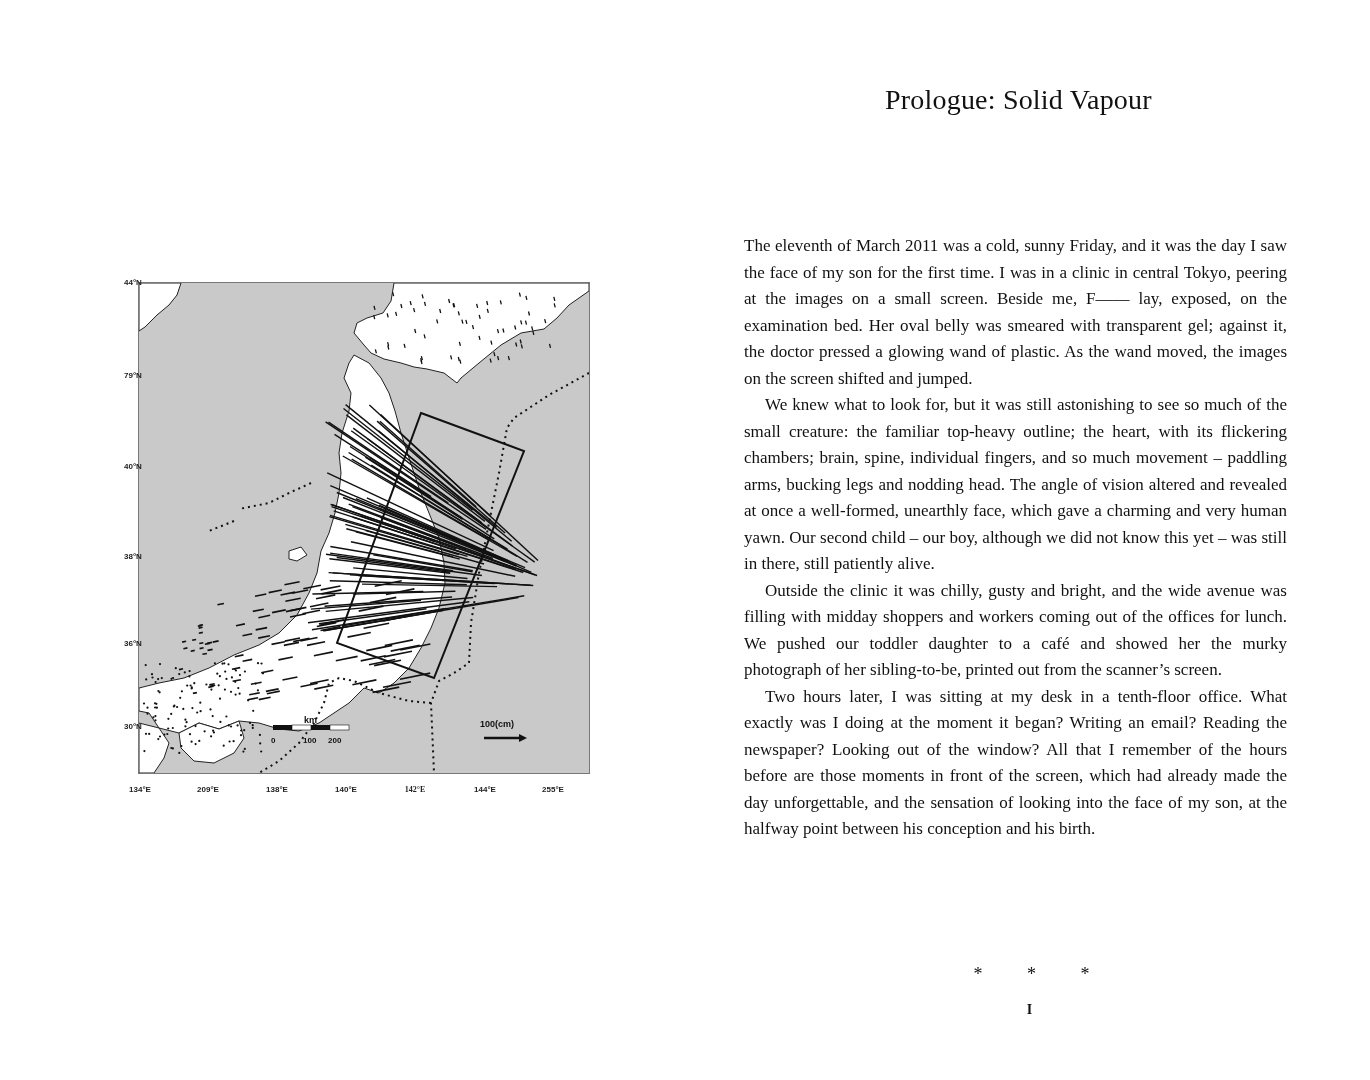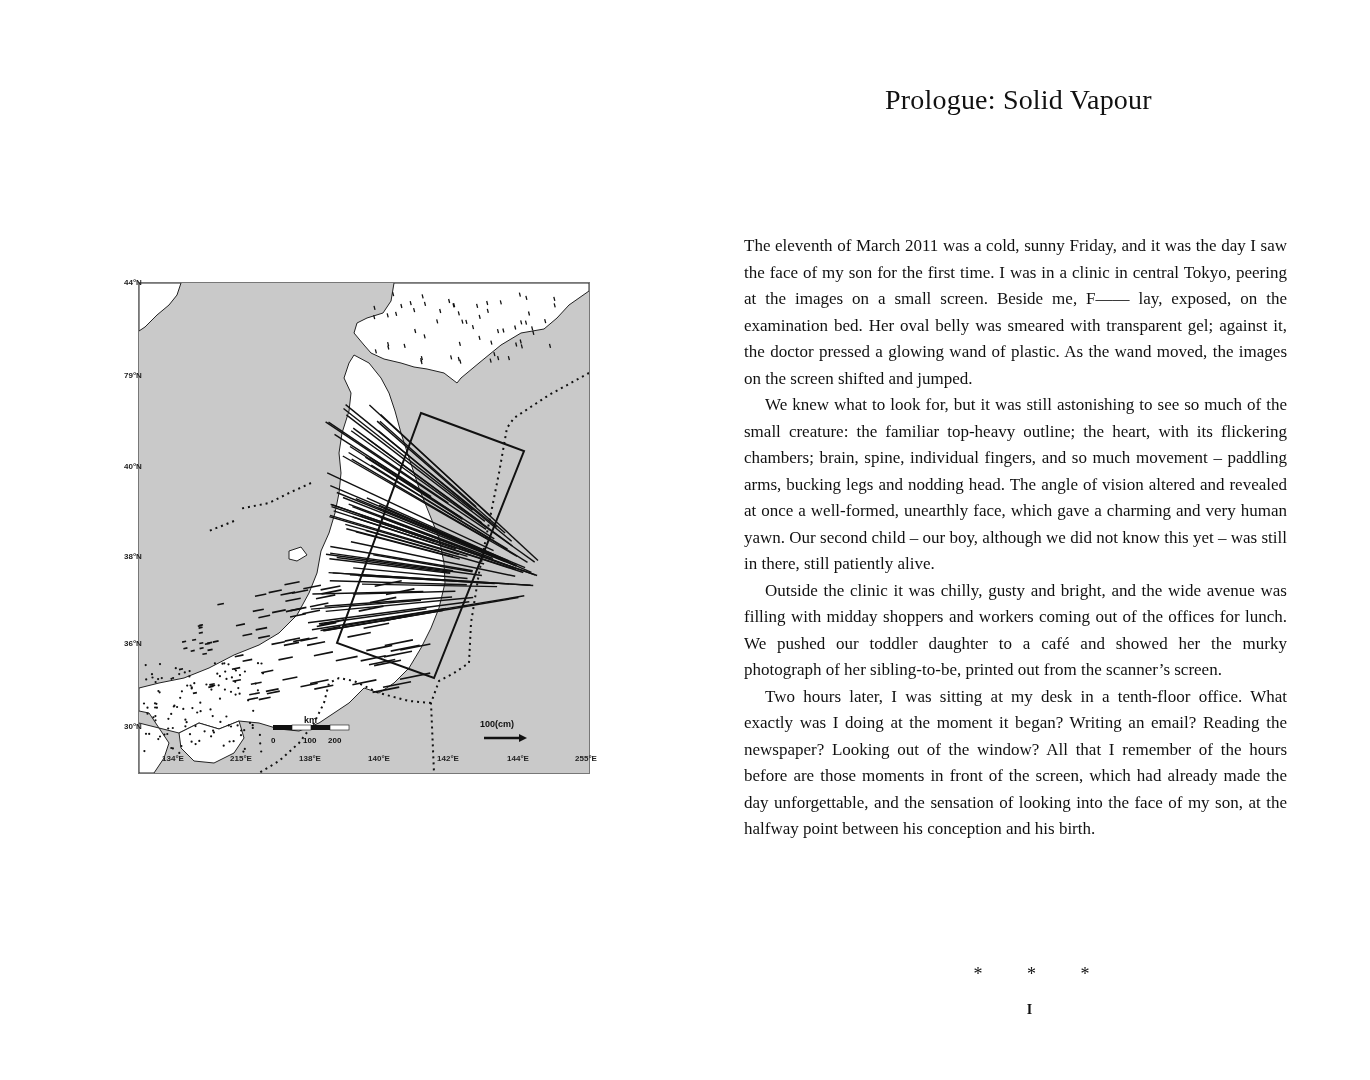--- a/index.html
+++ b/index.html
@@ -17,21 +17,21 @@
     background: #c9c9c9;
     border: 1px solid #777;
     overflow: hidden;
   }
   .map-frame svg { position: absolute; left: 0; top: 0; }
   .lat-label, .lon-label {
     position: absolute; font-family: "Liberation Sans", "DejaVu Sans", sans-serif;
     font-size: 8px; font-weight: bold; color: #222; white-space: nowrap;
   }
   .lat-label { left: 24px; }
-  .lon-label { top: 484px; transform: translateX(-50%); margin-left: 33px; }
+  .lon-label { top: 515px; transform: translateX(-50%); }
   .scale-label, .ref-label {
     position: absolute; font-family: "Liberation Sans", "DejaVu Sans", sans-serif;
     font-size: 9px; font-weight: bold; color: #111; white-space: nowrap;
   }
 
   
   .chapter-title {
     position: absolute; left: 200px; top: 84px; width: 300px;
     font-size: 28px; font-weight: normal; margin: 0; letter-spacing: 0.2px; white-space: nowrap;
   }
@@ -434,24 +434,24 @@
     </div>
 
     <span class="lat-label" style="top:8px;">44°N</span>
     <span class="lat-label" style="top:101px;">79°N</span>
     <span class="lat-label" style="top:192px;">40°N</span>
     <span class="lat-label" style="top:282px;">38°N</span>
     <span class="lat-label" style="top:369px;">36°N</span>
     <span class="lat-label" style="top:452px;">30°N</span>
 
     <span class="lon-label" style="left:40px;">134°E</span>
-    <span class="lon-label" style="left:108px;">215°E</span>
+    <span class="lon-label" style="left:108px;">209°E</span>
     <span class="lon-label" style="left:177px;">138°E</span>
     <span class="lon-label" style="left:246px;">140°E</span>
-    <span class="lon-label" style="left:315px;">142°E</span>
+    <span class="lon-label" style="left:315px;font-family:Liberation Serif, serif;">142°E</span>
     <span class="lon-label" style="left:385px;">144°E</span>
     <span class="lon-label" style="left:453px;">255°E</span>
 
     <span class="scale-label" style="left:204px; top:445px;">km</span>
     <span class="scale-label" style="left:171px; top:466px; font-size:8px;">0</span>
     <span class="scale-label" style="left:203px; top:466px; font-size:8px;">100</span>
     <span class="scale-label" style="left:228px; top:466px; font-size:8px;">200</span>
     <span class="ref-label" style="left:380px; top:449px;">100(cm)</span>
   </div>
 </div>

